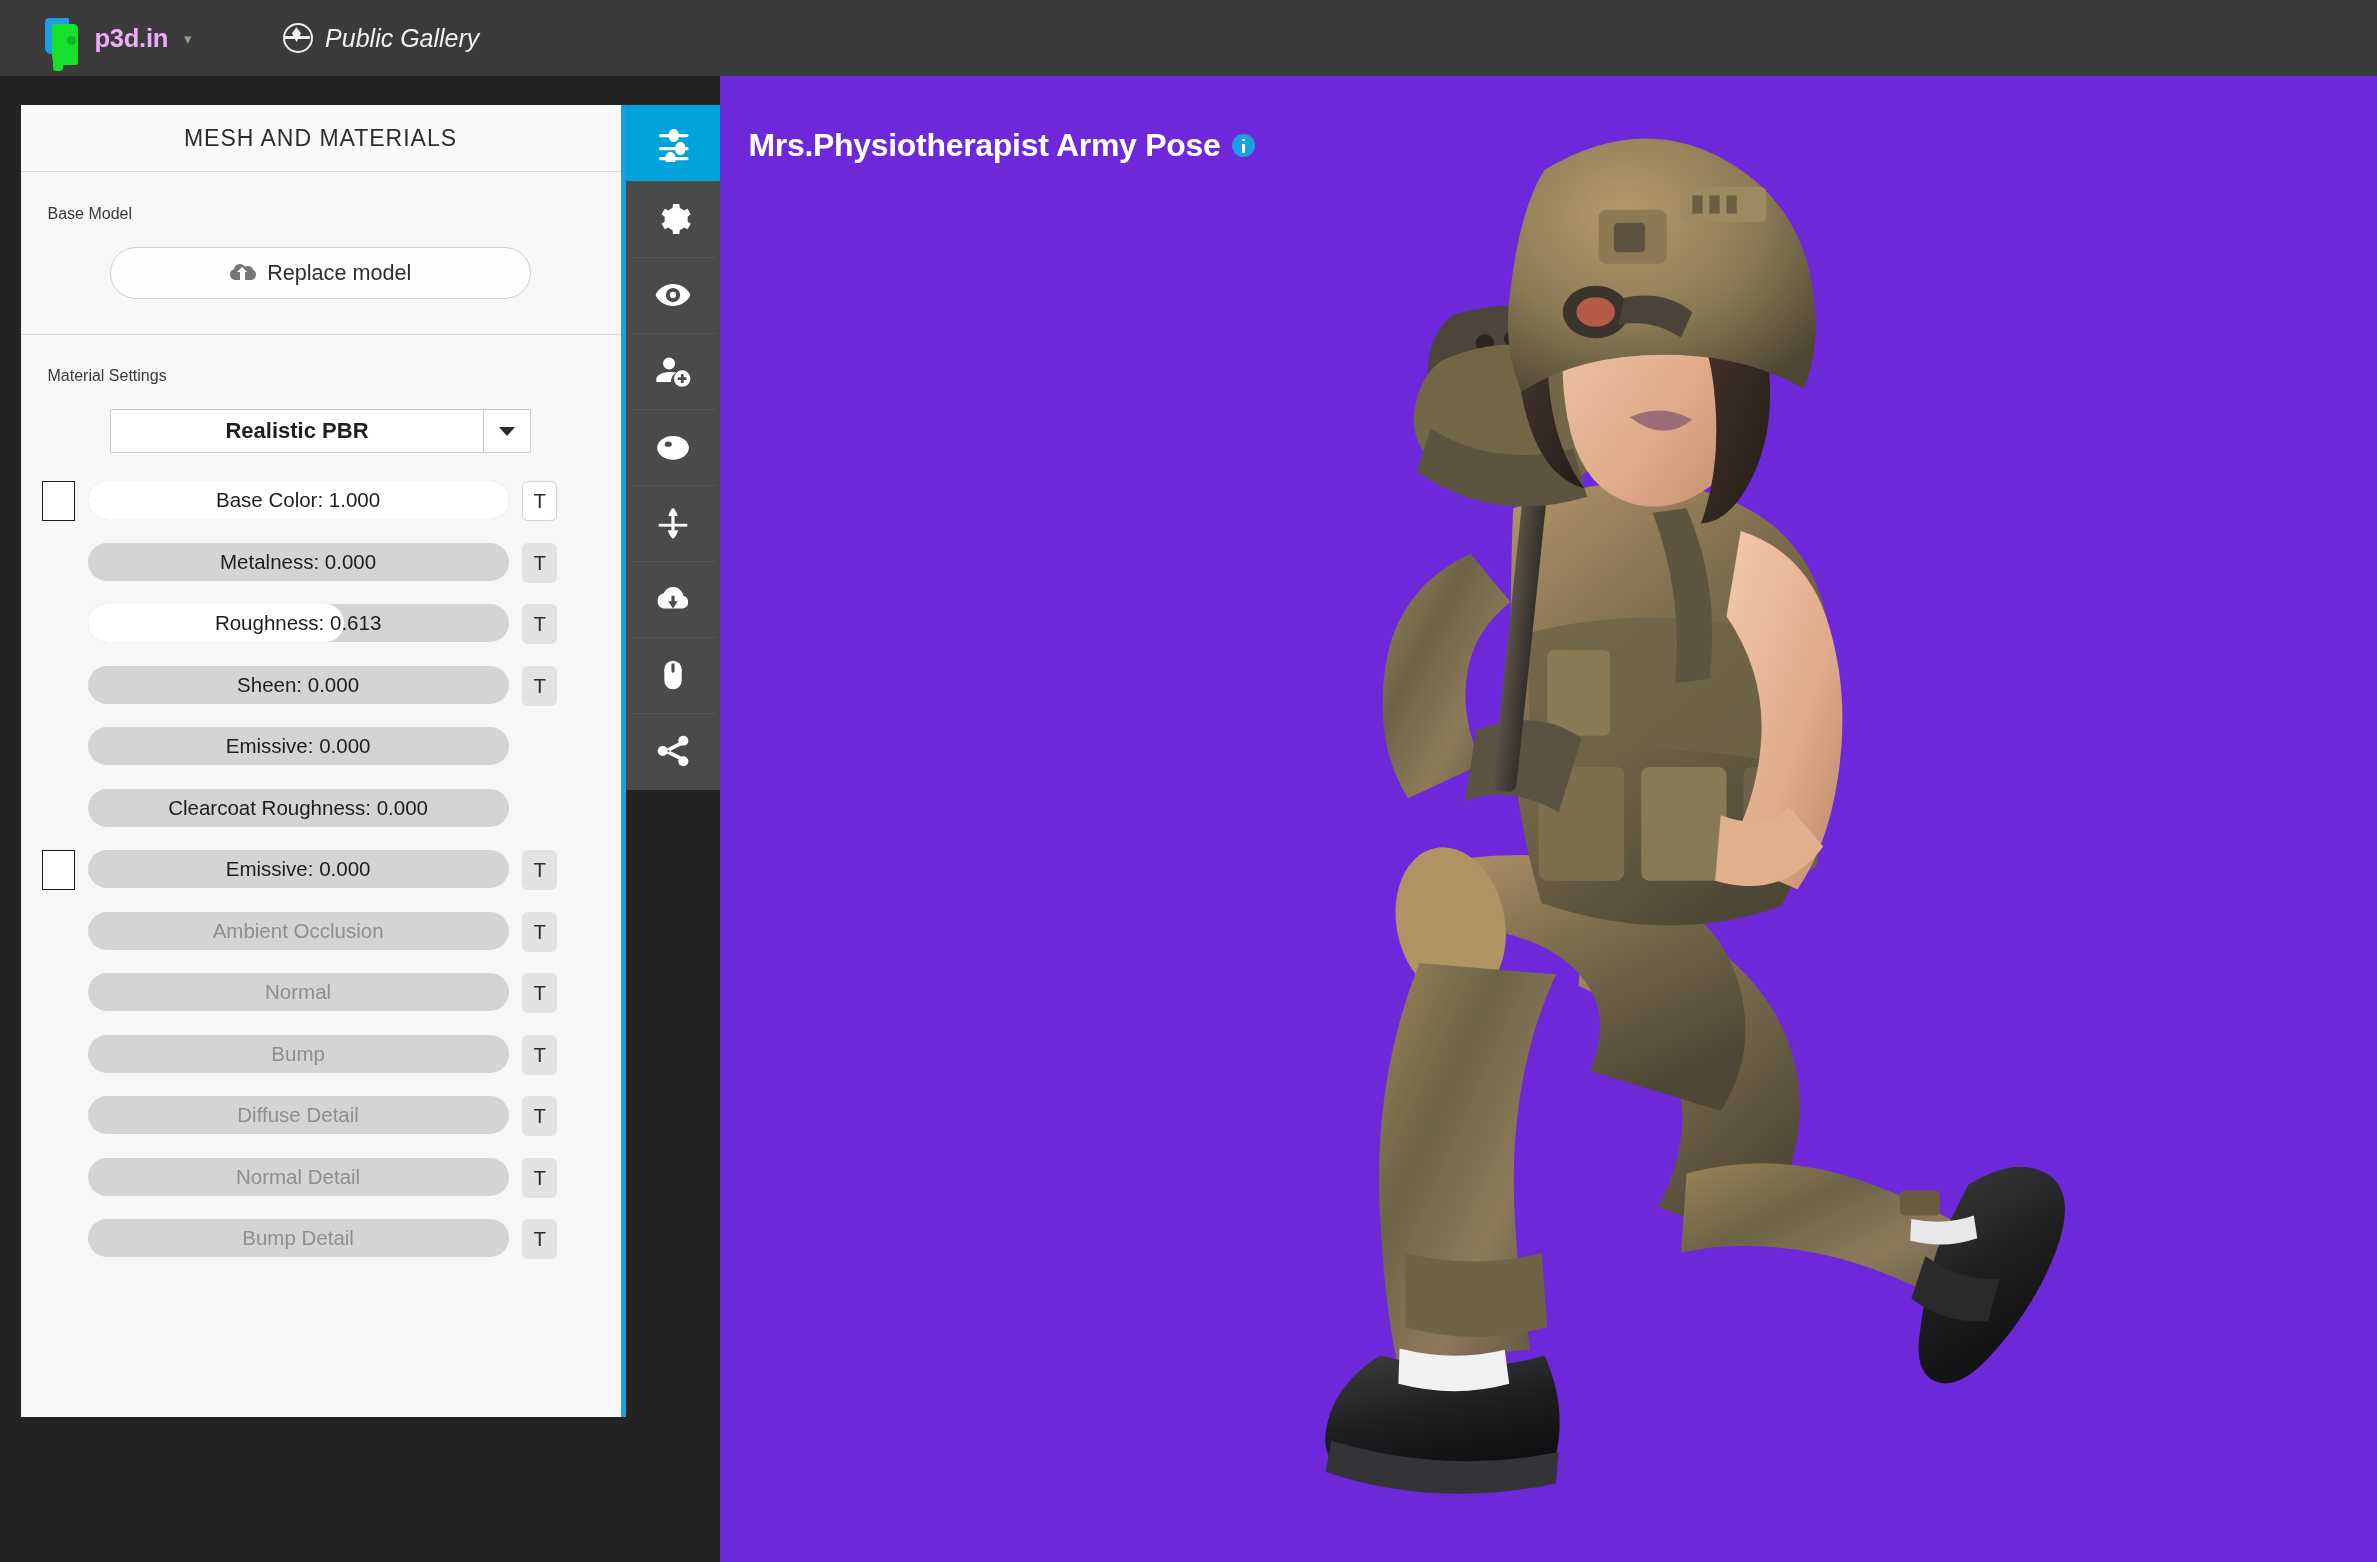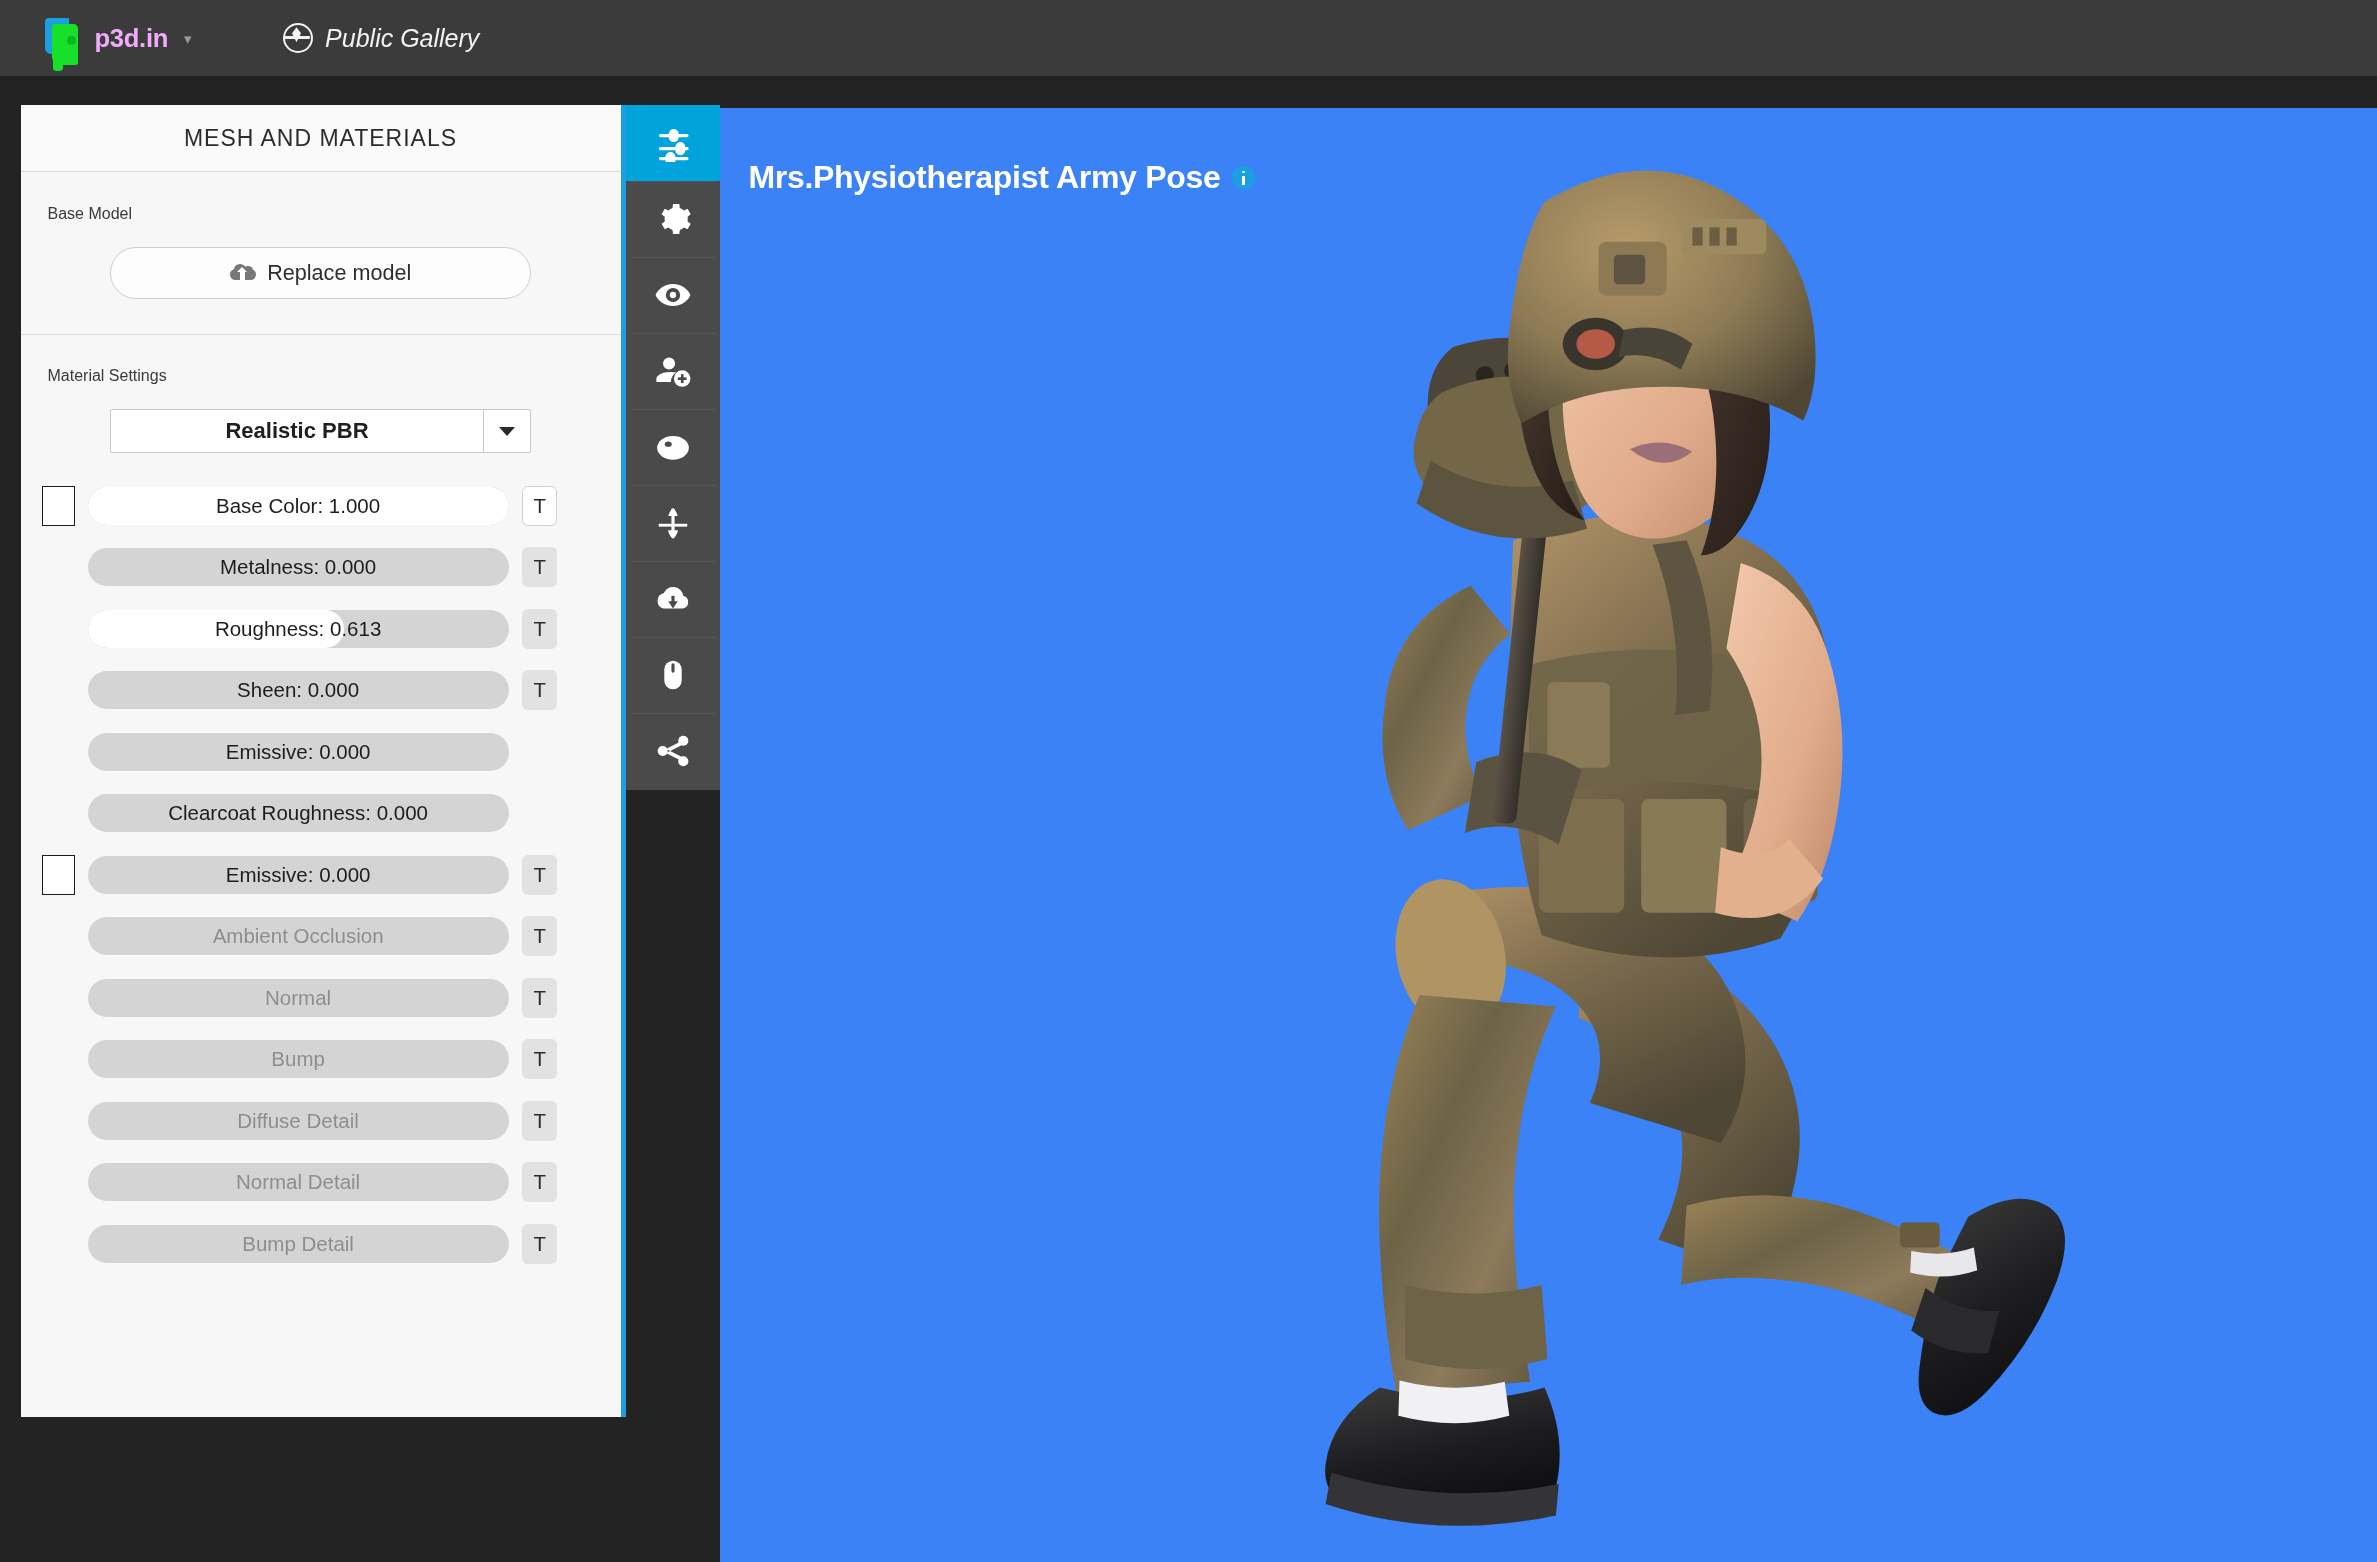--- a/index.html
+++ b/index.html
@@ -103,21 +103,21 @@
     display:flex; align-items:center; justify-content:center;
   }
   #material-dropdown .arrowbox i {
     display:block; border-left:8px solid transparent; border-right:8px solid transparent;
     border-top:9px solid #2b2b2b;
   }
 
   
   #slider-list { margin-top:28.4px; }
   .row {
-    display:flex; align-items:center; height:49px; margin-bottom:12.5px;
+    display:flex; height:49px; margin-bottom:12.5px;
     padding-left:21.6px;
   }
   .swatch {
     width:33px; height:40px; background:#fff; border:1.7px solid #1c1c1c;
     flex:0 0 33px; cursor:pointer;
   }
   .swatch.blank { border:none; background:transparent; }
   .slider {
     position:relative; width:421px; height:38px; margin-left:12.5px;
     background:#d4d4d4; border-radius:19px; overflow:hidden; cursor:pointer;
@@ -152,21 +152,21 @@
   .tool.active { background:#00a3dc; }
   .tool + .tool:before{
     content:""; position:absolute; left:4.6px; top:0; width:85px; height:1.1px;
     background:#565656;
   }
   .tool svg { width:38px; height:38px; fill:#fff; }
 
   
   #viewport {
     position:absolute; left:720px; top:76px; right:0; bottom:0;
-    background:#3b82f6; overflow:hidden;margin-top:32px;
+    background:#6d28d9; overflow:hidden;
   }
   #model-title {
     position:absolute; left:28.4px; top:51px;
     display:flex; align-items:center;
   }
   #model-title .t {
     color:#fff; font-size:32px; font-weight:bold; letter-spacing:-0.3px;
   }
   #info-icon {
     width:23px; height:23px; border-radius:50%; background:#1b9fe0;

